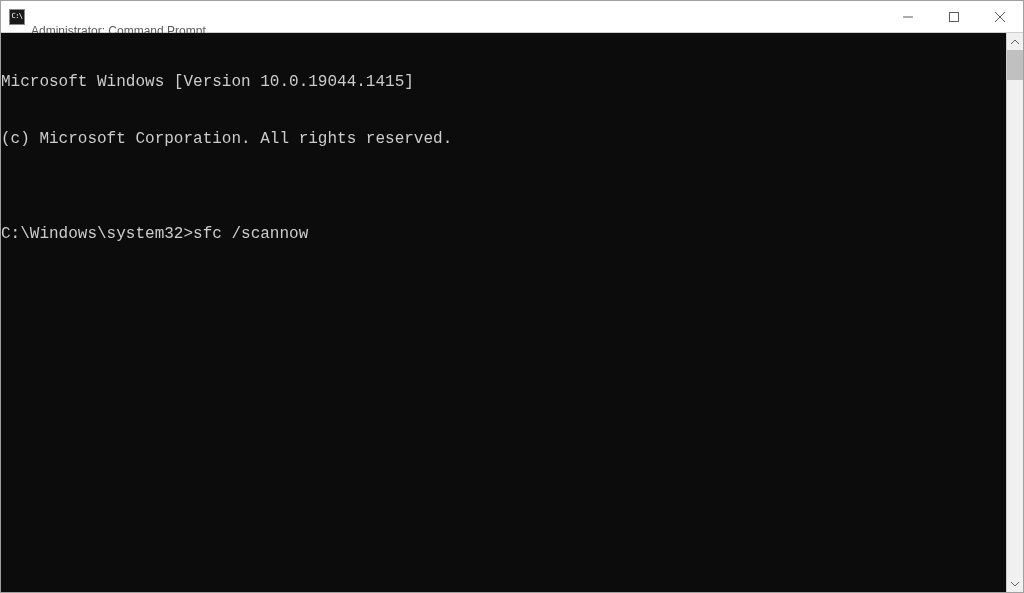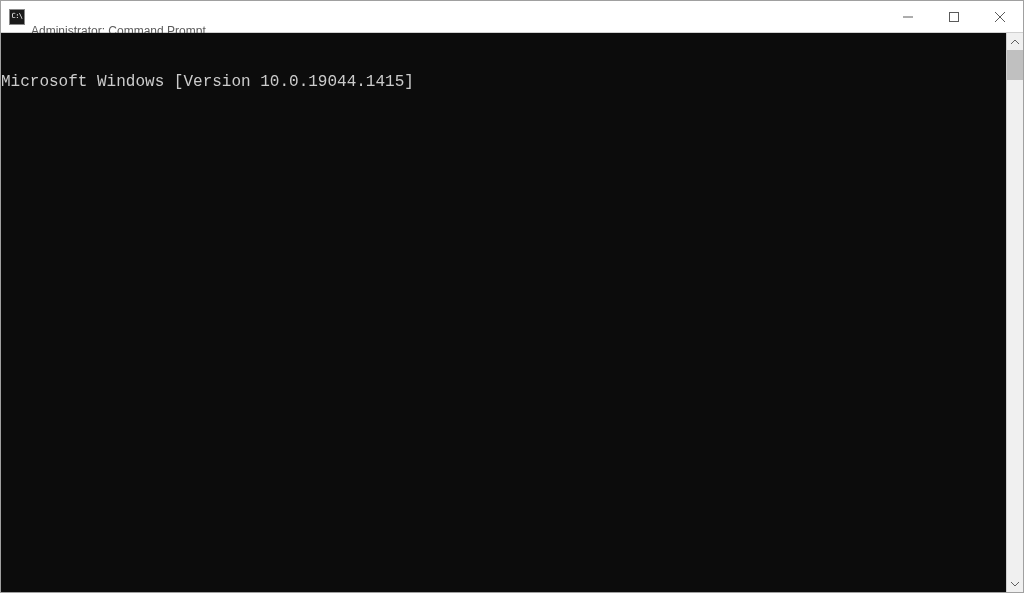--- a/index.html
+++ b/index.html
@@ -143,21 +143,23 @@
         <svg viewBox="0 0 10 10">
             <line x1="0" y1="0" x2="10" y2="10" stroke="#5a5a5a" stroke-width="1"></line>
             <line x1="10" y1="0" x2="0" y2="10" stroke="#5a5a5a" stroke-width="1"></line>
           </svg>
       </div>
     </div>
   </div>
   <div class="content-area">
     <div class="terminal">
       <div class="terminal-line">Microsoft Windows [Version 10.0.19044.1415]</div>
+      <div class="terminal-line">(c) Microsoft Corporation. All rights reserved.</div>
       <div class="terminal-line"></div>
+      <div class="terminal-line">C:\Windows\system32&gt;sfc /scannow</div>
     </div>
     <div class="scrollbar">
       <div class="scroll-arrow">
         <svg width="8" height="4" viewBox="0 0 8 4">
             <polyline points="0,4 4,0 8,4" fill="none" stroke="#606060" stroke-width="1"></polyline>
           </svg>
       </div>
       <div class="scroll-track">
         <div class="scroll-thumb"></div>
       </div>

